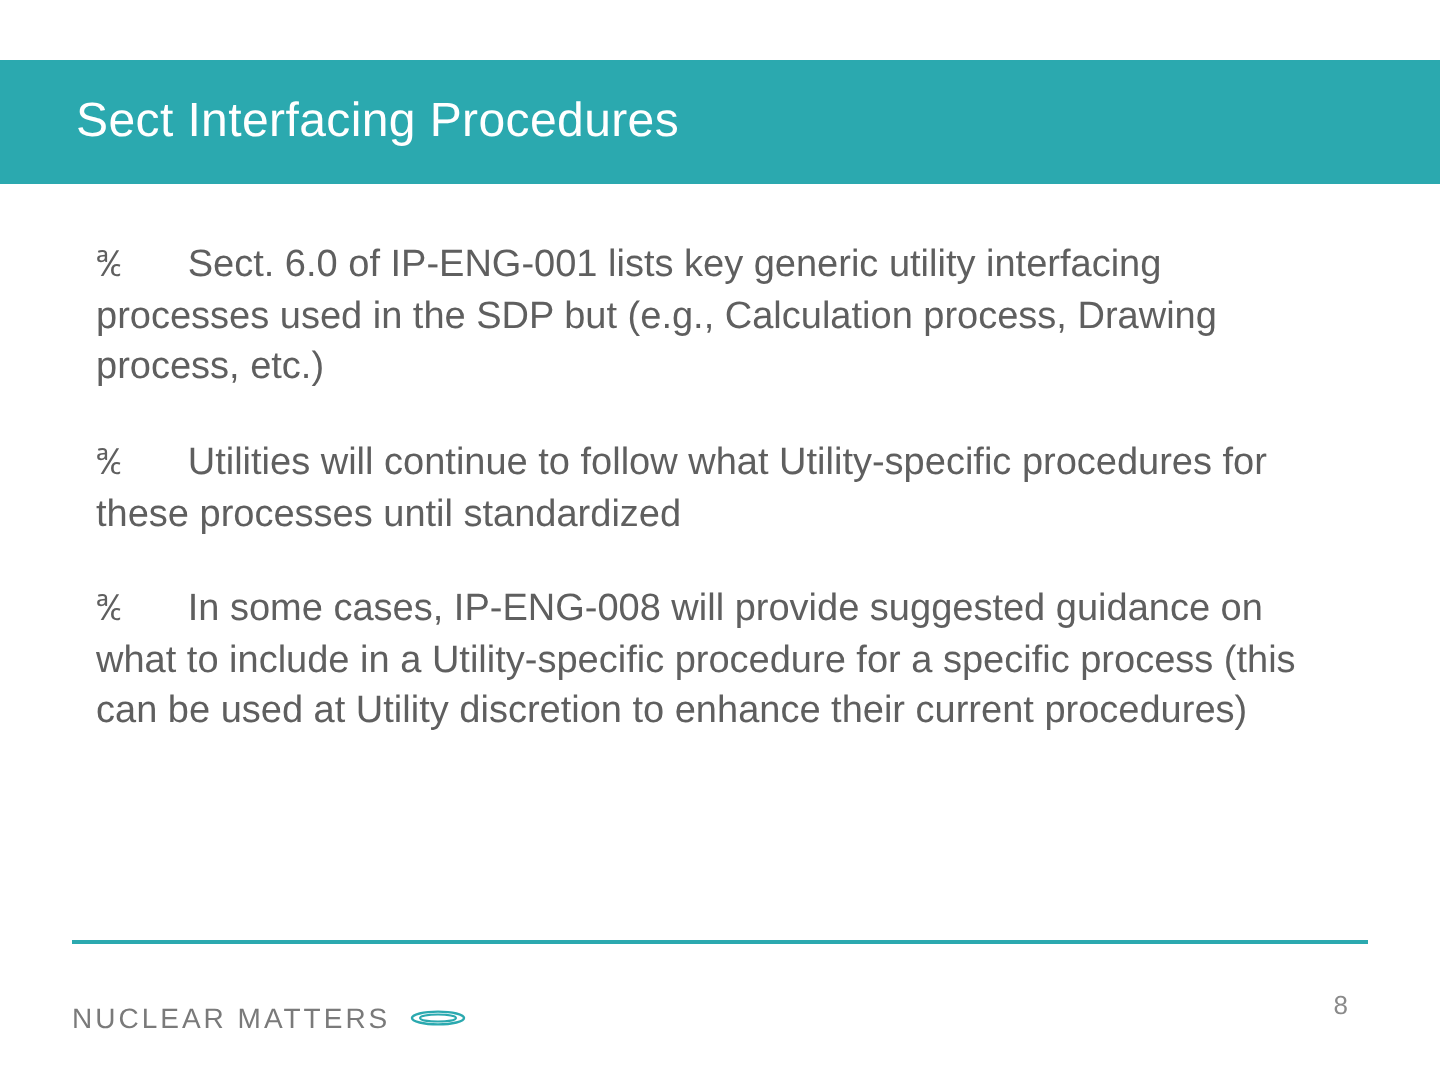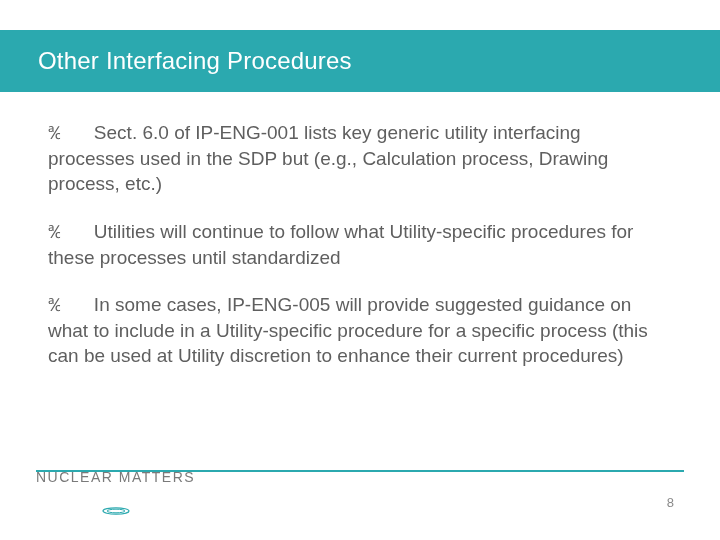--- a/index.html
+++ b/index.html
@@ -65,22 +65,21 @@
     position: absolute;
     left: 36px;
     bottom: 24px;
     display: flex;
     flex-direction: column;
     line-height: 1;
   }
   .logo-top {
     display: flex;
     align-items: center;
-    gap: 22px;
-    flex-direction: column;
+    gap: 10px;
   }
   .logo-main {
     font-family: Arial, Helvetica, sans-serif;
     font-size: 14px;
     letter-spacing: 1.5px;
     color: #7a7a7a;
     font-weight: 400;
   }
   .logo-swoosh {
     width: 28px;
@@ -102,32 +101,32 @@
     font-size: 13px;
     color: #8a8a8a;
   }
 </style>
 </head>
 <body>
 
 <div class="slide">
 
   <div class="title-bar">
-    <div class="title-text">Other Interfacing Procedures</div>
+    <div class="title-text">Sect Interfacing Procedures</div>
   </div>
 
   <div class="body">
     <div class="bullet">
       <span class="swirl">℀</span><span class="text">Sect. 6.0 of IP-ENG-001 lists key generic utility interfacing processes used in the SDP but (e.g., Calculation process, Drawing process, etc.)</span>
     </div>
     <div class="bullet">
       <span class="swirl">℀</span><span class="text">Utilities will continue to follow what Utility-specific procedures for these processes until standardized</span>
     </div>
     <div class="bullet">
-      <span class="swirl">℀</span><span class="text">In some cases, IP-ENG-005 will provide suggested guidance on what to include in a Utility-specific procedure for a specific process (this can be used at Utility discretion to enhance their current procedures)</span>
+      <span class="swirl">℀</span><span class="text">In some cases, IP-ENG-008 will provide suggested guidance on what to include in a Utility-specific procedure for a specific process (this can be used at Utility discretion to enhance their current procedures)</span>
     </div>
   </div>
 
   <div class="footer-rule"></div>
 
   <div class="logo">
     <div class="logo-top">
       <span class="logo-main">NUCLEAR MATTERS</span>
       <svg class="logo-swoosh" viewBox="0 0 28 10">
         <ellipse cx="14" cy="5" rx="13" ry="3.2" fill="none" stroke="#2ba9af" stroke-width="1.2"></ellipse>

